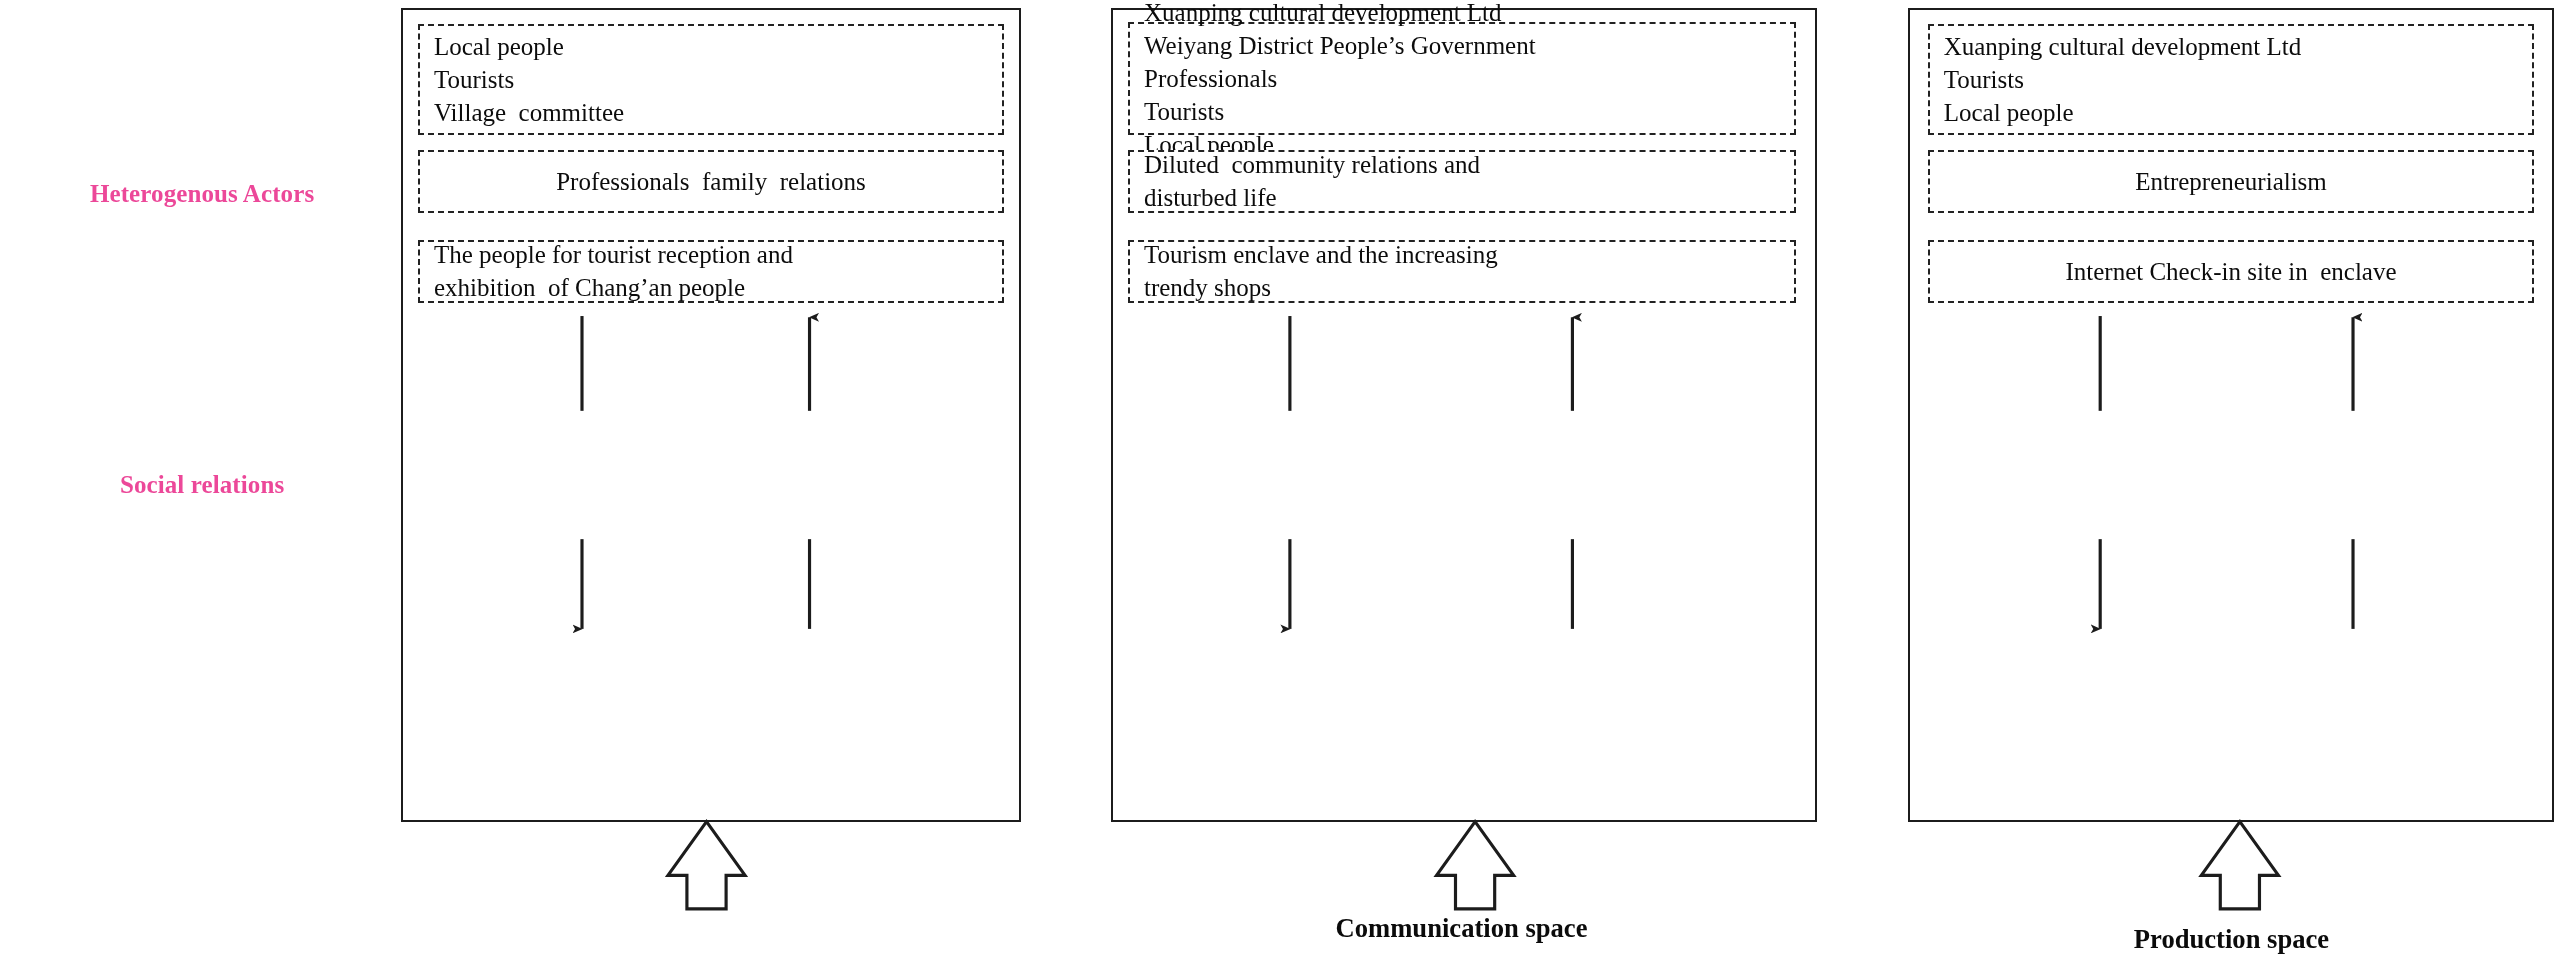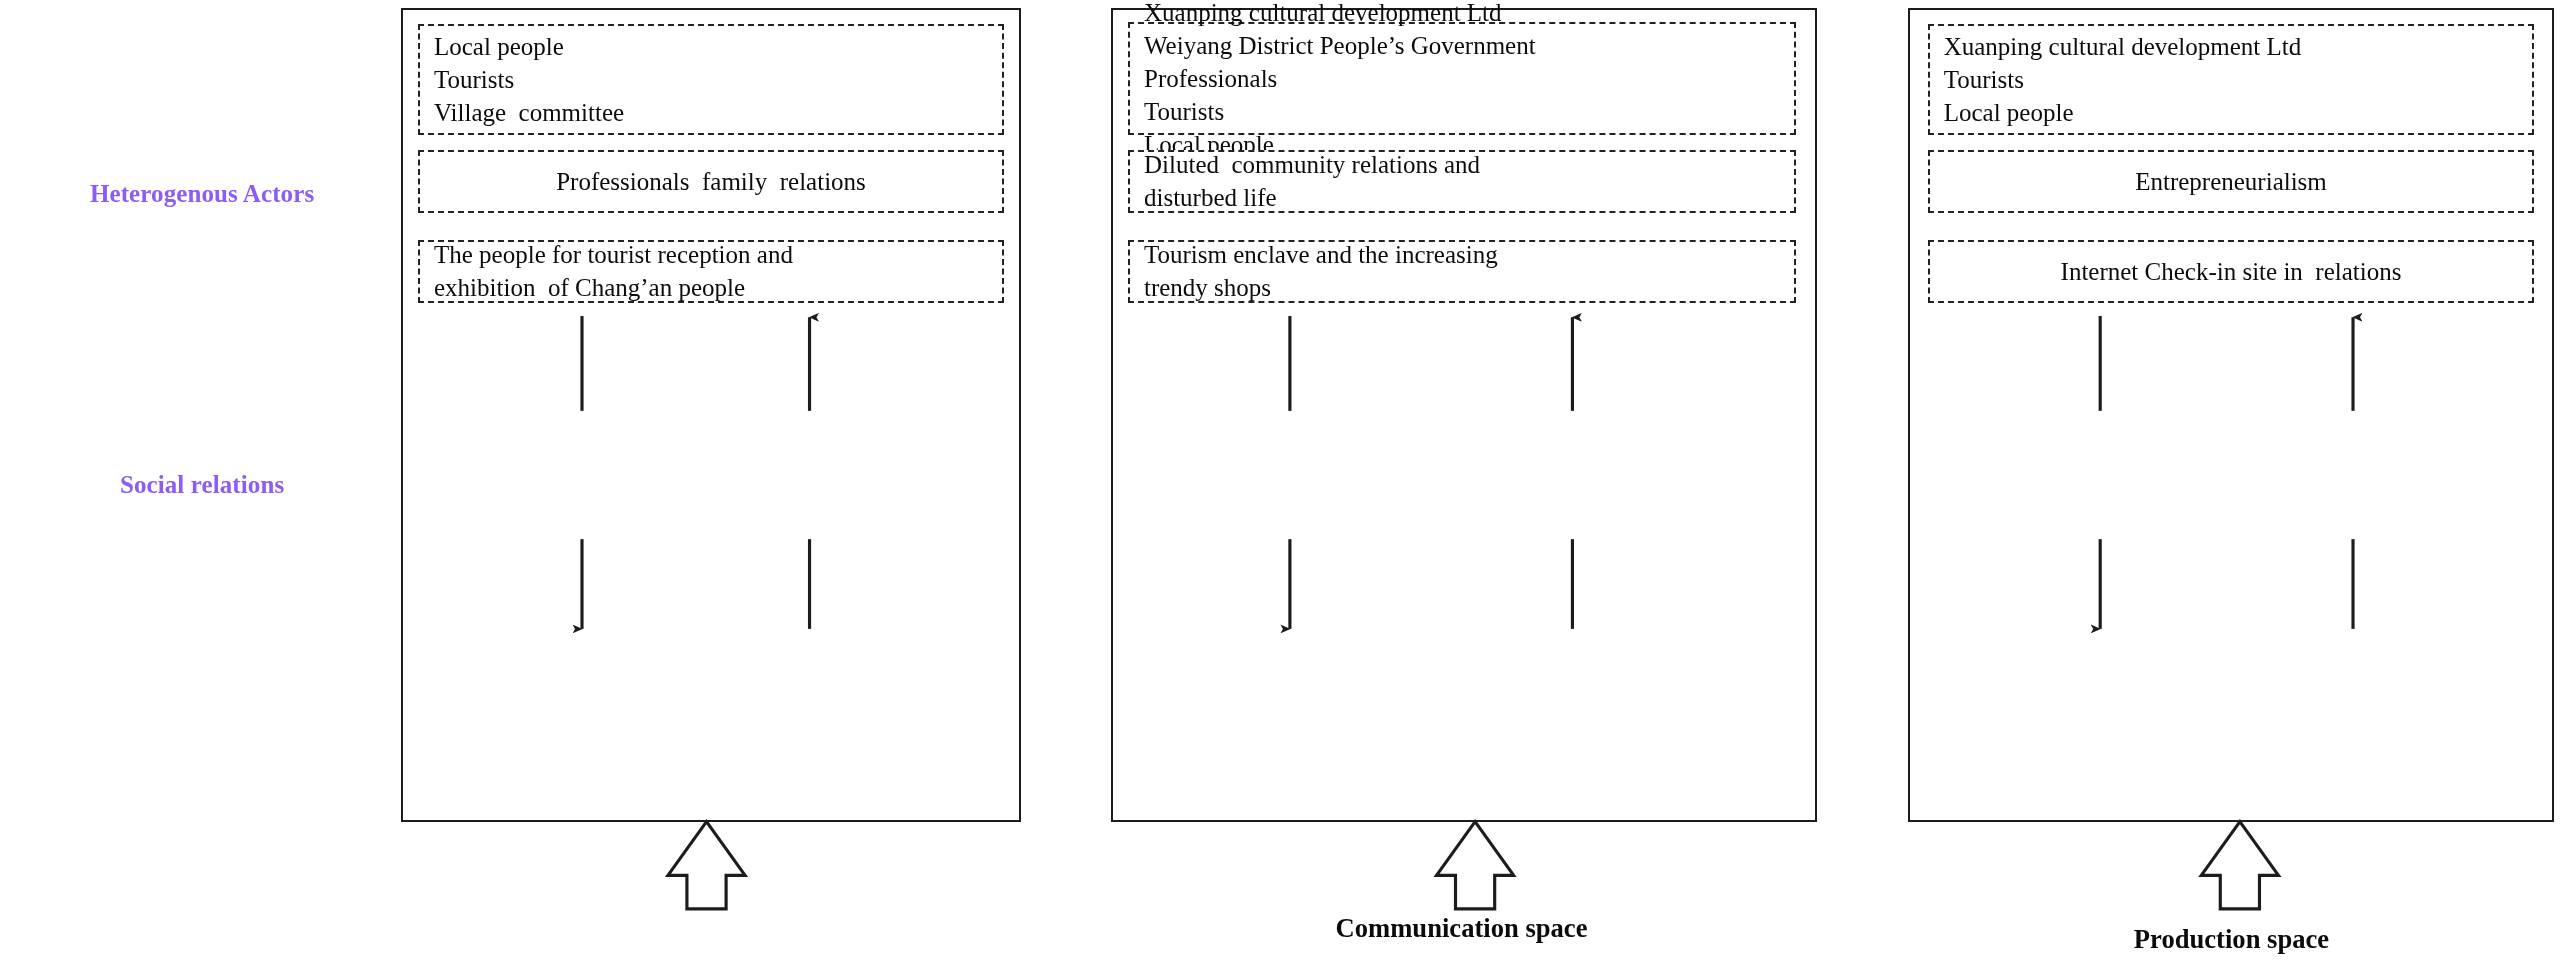--- a/index.html
+++ b/index.html
@@ -23,21 +23,21 @@
   
   .row-label {
     position: absolute;
     left: 12.6px;
     width: 379px;
     text-align: center;
     font-weight: bold;
     font-size: 25px;
     line-height: 1.1;
     letter-spacing: 0.1px;
-    color: #8b5cf6;
+    color: #ec4899;
     font-family: "Liberation Serif", "DejaVu Serif", serif;
   }
   #label-actors      { top: 180px; }
   #label-relations   { top: 471px; }
   #label-consumption { top: 702px; }
 
   
   .column-frame {
     position: absolute;
     top: 7.6px;
@@ -157,21 +157,21 @@
       <div class="line">Xuanping cultural development Ltd</div>
       <div class="line">Tourists</div>
       <div class="line">Local people</div>
     </div>
 
     <div class="node row2 center-text" style="height:63px;">
       <div class="line">Entrepreneurialism</div>
     </div>
 
     <div class="node row3 center-text" style="height:63px;">
-      <div class="line">Internet Check-in site in  relations</div>
+      <div class="line">Internet Check-in site in  enclave</div>
     </div>
 
   </div>
 
   <svg id="connectors" viewBox="0 0 4074 1541">
     <defs>
       <marker id="arrow-up" markerWidth="14" markerHeight="16" refX="7" refY="1" orient="auto-start-reverse" markerUnits="userSpaceOnUse">
         <path d="M7,0 L14,16 L7,12 L0,16 Z" fill="#1c1c1c"></path>
       </marker>
       <marker id="arrow-down" markerWidth="14" markerHeight="16" refX="7" refY="1" orient="auto-start-reverse" markerUnits="userSpaceOnUse">

